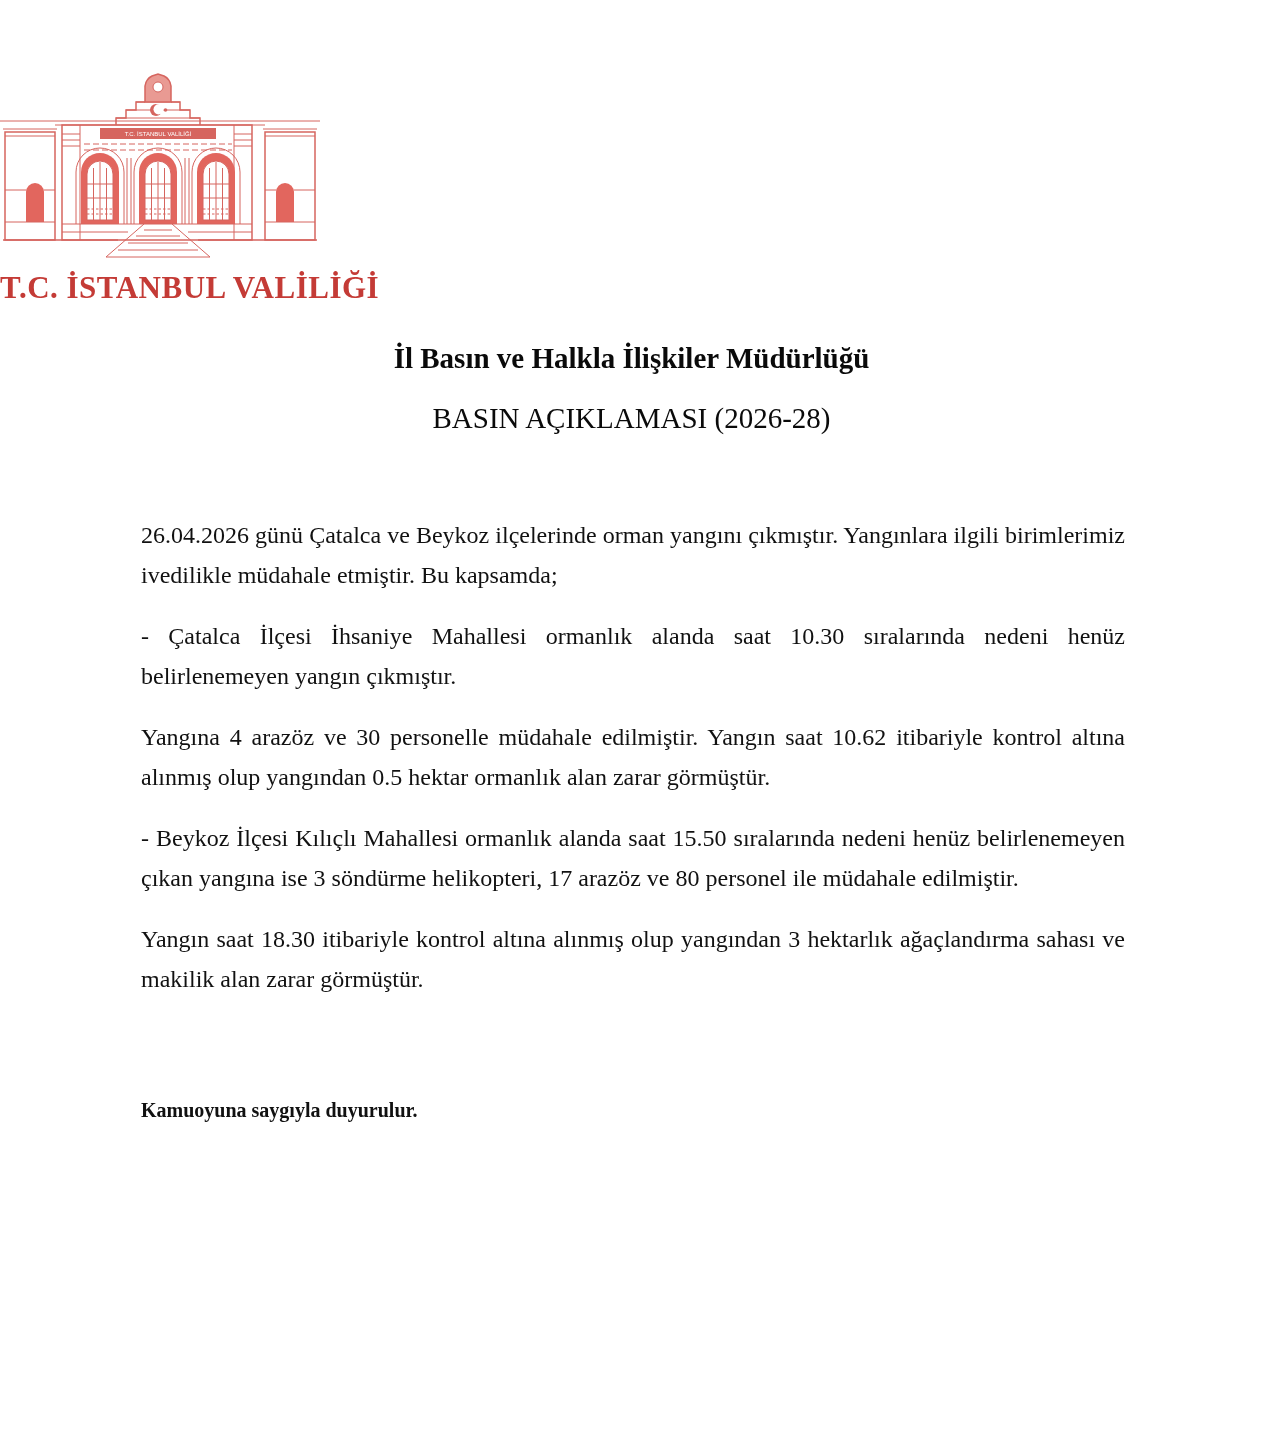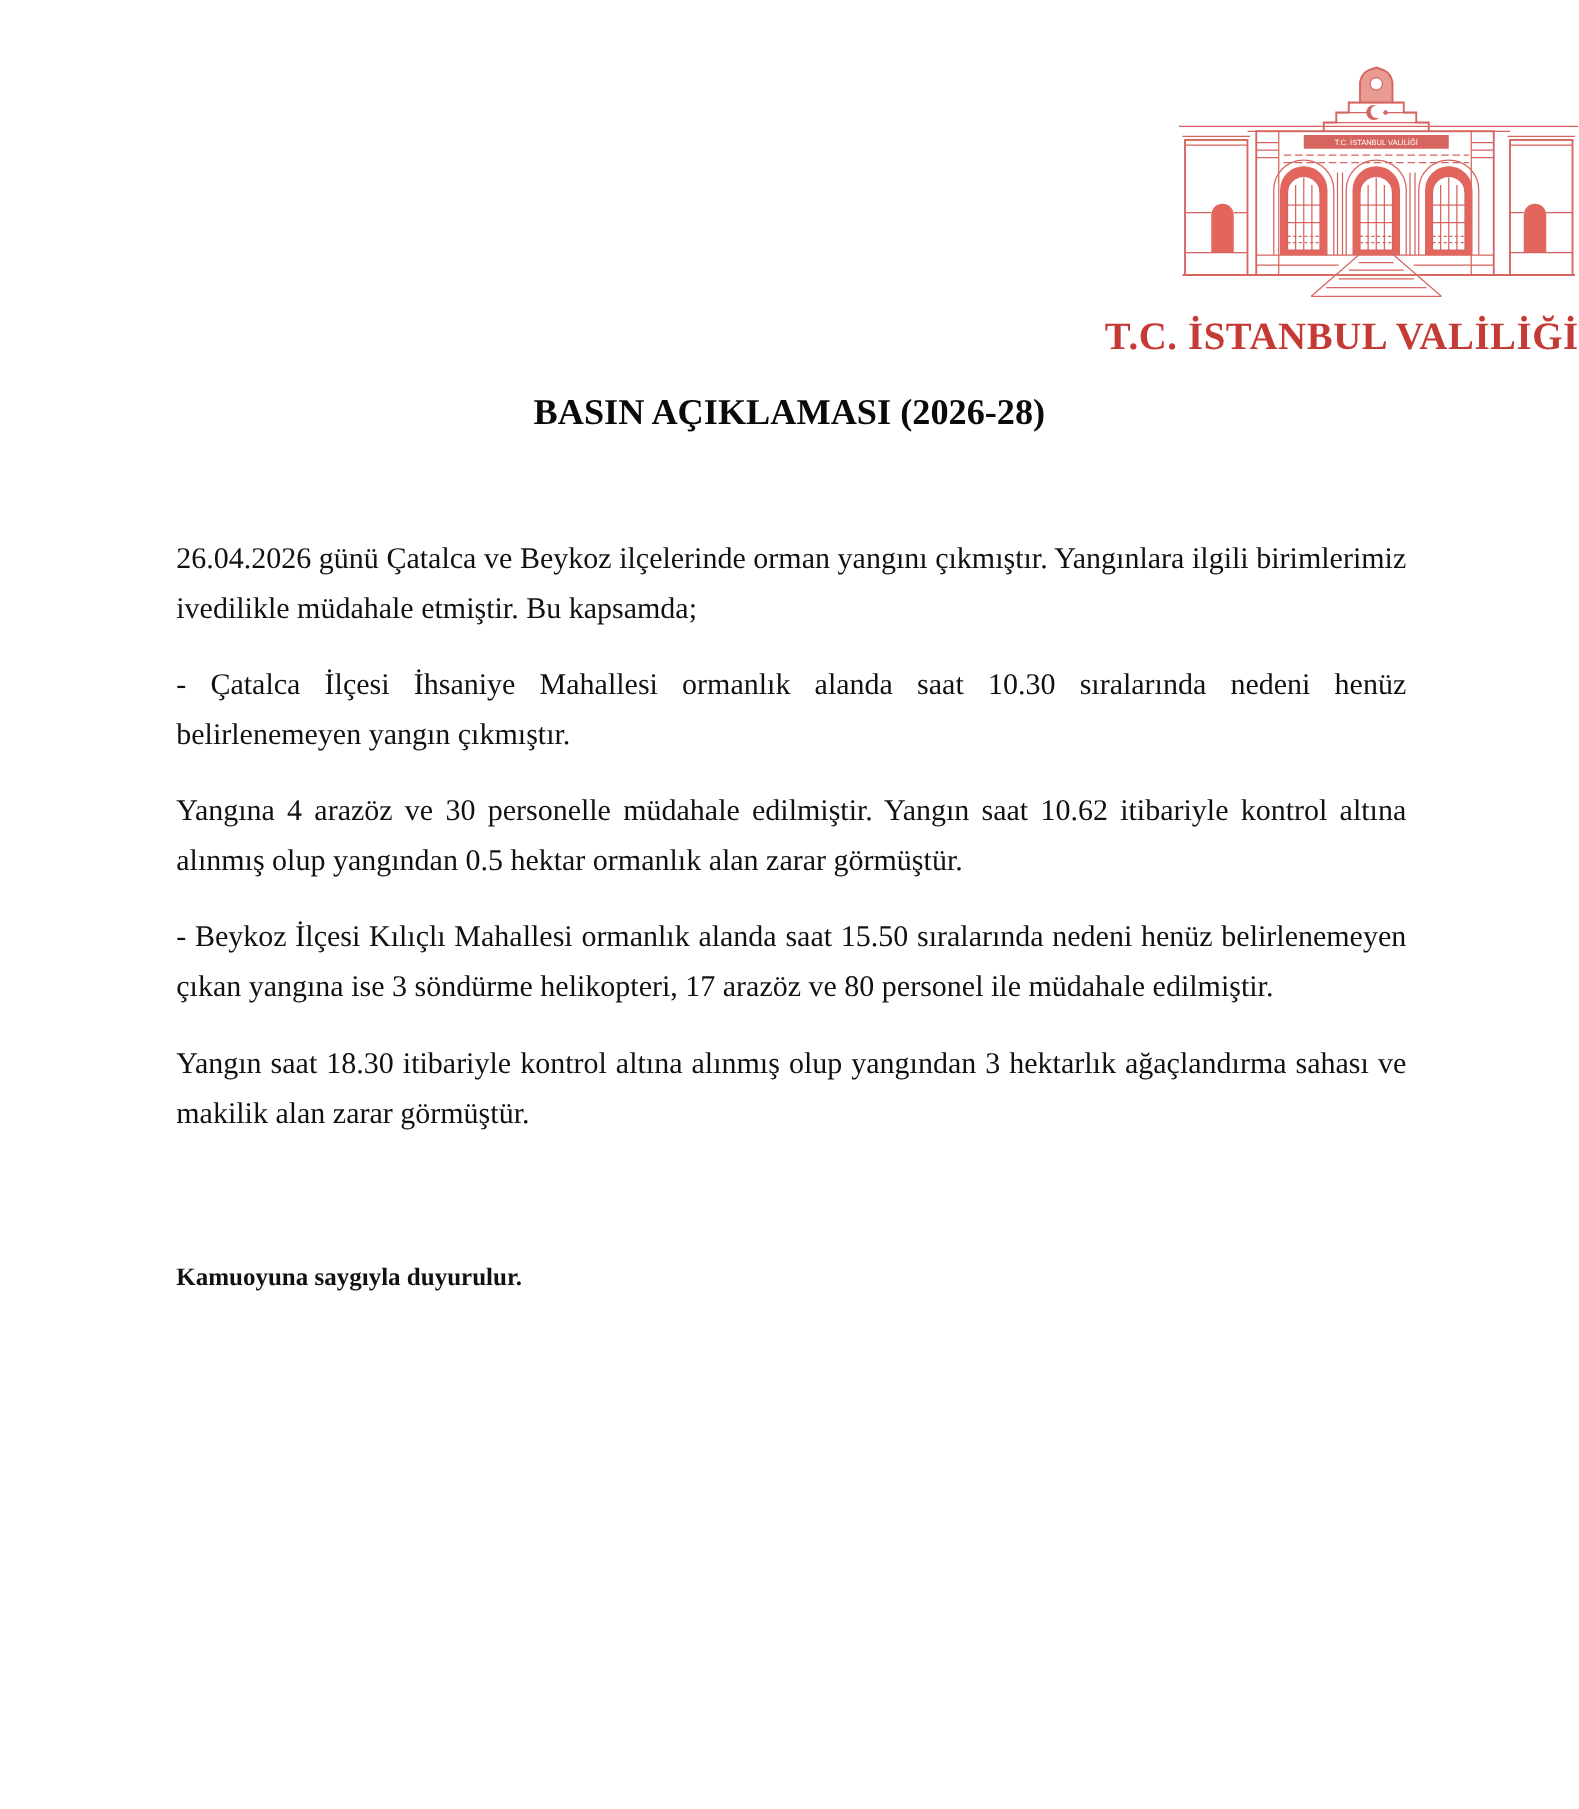--- a/index.html
+++ b/index.html
@@ -7,43 +7,43 @@
     position: relative;
     width: 1263px;
     height: 1447px;
     margin: 0 auto;
     background: #ffffff;
     font-family: "Liberation Serif", serif;
     color: #111111;
     overflow: hidden;
   }
   .logo-wrap {
-    padding-top: 52px;
-    text-align: right;
+    padding-top: 72px;
+    text-align: left;
   }
   .logo-caption {
     margin-top: 4px;
     font-size: 31px;
     font-weight: bold;
     letter-spacing: 0.5px;
     color: #c43b36;
     font-family: "Liberation Serif", serif;
   }
   .doc-title {
     margin: 36px 0 0 0;
     text-align: center;
     font-size: 29px;
     font-weight: bold;
     color: #0a0a0a;
   }
   .doc-subtitle {
     margin: 27px 0 0 0;
     text-align: center;
     font-size: 29px;
-    font-weight: bold;
+    font-weight: normal;
     color: #0a0a0a;
   }
   .doc-body {
     margin: 80px 138px 0 141px;
     font-size: 24px;
     line-height: 40px;
     text-align: justify;
     text-align-last: left;
   }
   .doc-body p { margin: 0; }
@@ -172,20 +172,21 @@
         <line class="thin" x1="136" y1="164" x2="180" y2="164"></line>
         <line class="thin" x1="128" y1="171" x2="188" y2="171"></line>
         <line class="thin" x1="118" y1="178" x2="198" y2="178"></line>
         <line class="thin" x1="106" y1="185" x2="210" y2="185"></line>
         <path class="thin" d="M144,152 L106,185 M172,152 L210,185"></path>
       </g>
     </svg>
     <div class="logo-caption">T.C. İSTANBUL VALİLİĞİ</div>
   </div>
 
+  <h1 class="doc-title">İl Basın ve Halkla İlişkiler Müdürlüğü</h1>
   <h2 class="doc-subtitle">BASIN AÇIKLAMASI (2026-28)</h2>
 
   <div class="doc-body">
     <p>26.04.2026 günü Çatalca ve Beykoz ilçelerinde orman yangını çıkmıştır. Yangınlara ilgili birimlerimiz ivedilikle müdahale etmiştir. Bu kapsamda;</p>
     <p>- Çatalca İlçesi İhsaniye Mahallesi ormanlık alanda saat 10.30 sıralarında nedeni henüz belirlenemeyen yangın çıkmıştır.</p>
     <p>Yangına 4 arazöz ve 30 personelle müdahale edilmiştir. Yangın saat 10.62 itibariyle kontrol altına alınmış olup yangından 0.5 hektar ormanlık alan zarar görmüştür.</p>
     <p>- Beykoz İlçesi Kılıçlı Mahallesi ormanlık alanda saat 15.50 sıralarında nedeni henüz belirlenemeyen çıkan yangına ise 3 söndürme helikopteri, 17 arazöz ve 80 personel ile müdahale edilmiştir.</p>
     <p>Yangın saat 18.30 itibariyle kontrol altına alınmış olup yangından 3 hektarlık ağaçlandırma sahası ve makilik alan zarar görmüştür.</p>
     <p class="closing">Kamuoyuna saygıyla duyurulur.</p>
   </div>

